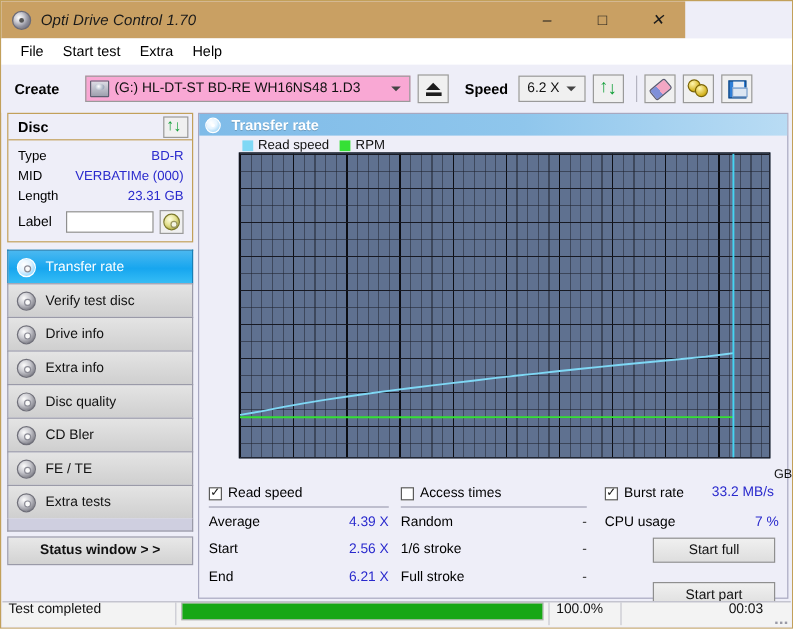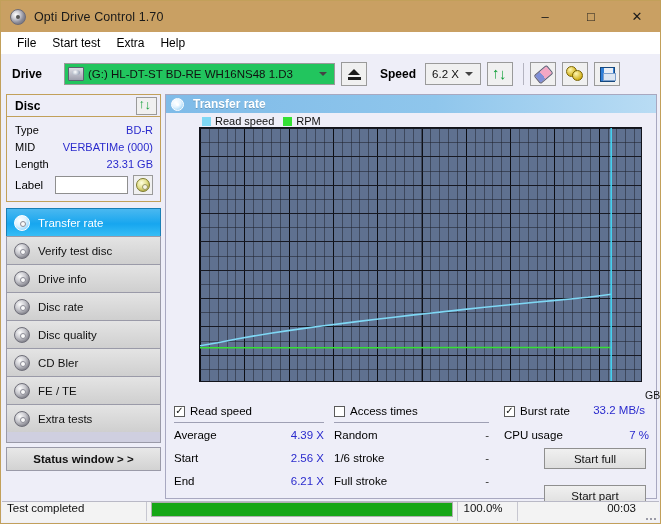--- a/index.html
+++ b/index.html
@@ -13,23 +13,23 @@
   #app {
     position: relative;
     width: 661px; height: 524px;
     background: #eeeef8;
     border: 1px solid #c2a05a;
     overflow: hidden;
   }
 
   
   #titlebar {
-    position: absolute; left: 0; top: 0; width: 659px; height: 31px;
+    position: absolute; left: 0; top: 0; width: 570px; height: 31px;
     background: #c9a063;
-    display: flex; align-items: center;
+    display: flex; align-items: center; font-style: italic;
   }
   #title-icon {
     width: 16px; height: 16px; margin-left: 9px; margin-right: 8px;
     border-radius: 50%;
     background: radial-gradient(circle at 35% 35%, #ffffff 0%, #cfcfd6 30%, #8d8d99 60%, #5d5d68 100%);
     border: 1px solid #6b6b78;
     position: relative;
   }
   #title-icon::after {
     content:""; position:absolute; left:5px; top:5px; width:4px; height:4px;
@@ -57,21 +57,21 @@
 
   
   #toolbar {
     position: absolute; left: 0; top: 53px; width: 659px; height: 40px;
     background: #eeeef8;
     display: flex; align-items: center;
   }
   #drive-label { font-size: 12px; font-weight: bold; color: #000; margin-left: 11px; }
   #drive-combo {
     margin-left: 22px; width: 271px; height: 22px;
-    background: #22c55e; border: 1px solid #9a9a9a;
+    background: #f9a8d4; border: 1px solid #9a9a9a;
     display: flex; align-items: center; position: relative;
   }
   #drive-combo-icon {
     width: 16px; height: 14px; margin-left: 3px; margin-right: 4px;
     background: linear-gradient(#dcdce4, #9ea0ae);
     border: 1px solid #5c6070; border-radius: 1px; position: relative;
   }
   #drive-combo-icon::before {
     content:""; position:absolute; left:3px; top:2px; width:8px; height:5px;
     background: radial-gradient(circle at 40% 40%, #fff, #7f8fa6);
@@ -332,21 +332,21 @@
   </div>
 
   <div id="menubar">
     <div class="menu-item">File</div>
     <div class="menu-item">Start test</div>
     <div class="menu-item">Extra</div>
     <div class="menu-item">Help</div>
   </div>
 
   <div id="toolbar">
-    <div id="drive-label">Drive</div>
+    <div id="drive-label">Create</div>
 
     <div id="drive-combo">
       <div id="drive-combo-icon"></div>
       <div id="drive-combo-text">(G:)  HL-DT-ST BD-RE  WH16NS48 1.D3</div>
       <div class="combo-arrow"></div>
     </div>
 
     <div class="tb-btn">
       <div id="eject-icon">
         <div class="tri"></div>
@@ -426,21 +426,21 @@
       <div class="nav-item">
         <div class="nav-icn"></div>
         <div class="nav-label">Verify test disc</div>
       </div>
       <div class="nav-item">
         <div class="nav-icn"></div>
         <div class="nav-label">Drive info</div>
       </div>
       <div class="nav-item">
         <div class="nav-icn"></div>
-        <div class="nav-label">Disc rate</div>
+        <div class="nav-label">Extra info</div>
       </div>
       <div class="nav-item">
         <div class="nav-icn"></div>
         <div class="nav-label">Disc quality</div>
       </div>
       <div class="nav-item">
         <div class="nav-icn"></div>
         <div class="nav-label">CD Bler</div>
       </div>
       <div class="nav-item">

